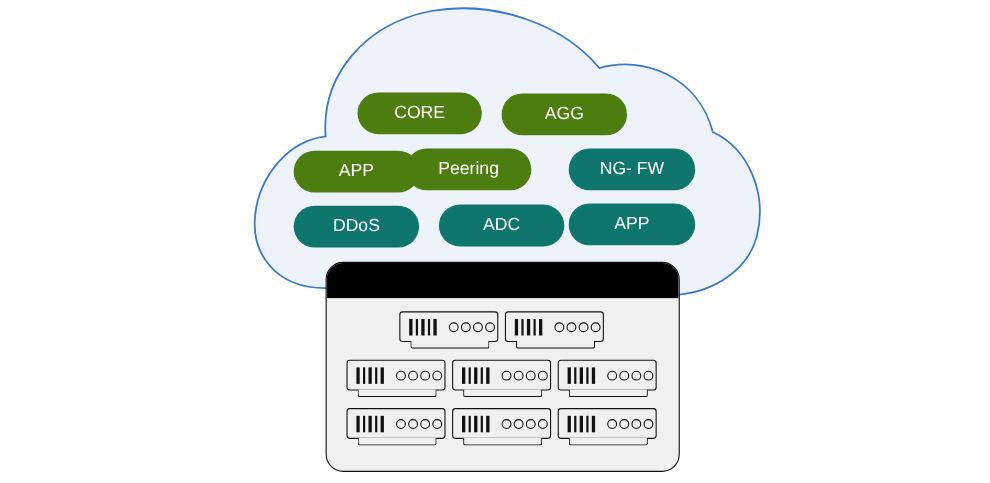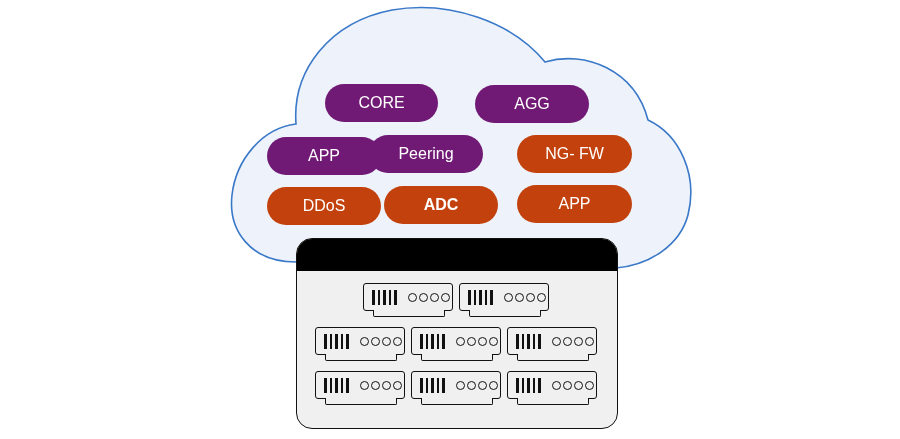--- a/index.html
+++ b/index.html
@@ -1,20 +1,20 @@
 <!DOCTYPE html>
 <html><head>
 <meta charset="utf-8">
 <style>
   html, body { margin:0; padding:0; background:#ffffff; }
   body { width:900px; height:439px; position:relative; overflow:hidden; font-family:"Liberation Sans", sans-serif; }
   #cloud-svg { position:absolute; left:0; top:0; width:900px; height:439px; }
   .pill { position:absolute; height:38px; border-radius:19px; color:#ffffff; font-size:16px; display:flex; align-items:center; justify-content:center; }
-  .pill.light { background:#701a75; }
-  .pill.dark { background:#c2410c; }
+  .pill.light { background:#4d7c0f; }
+  .pill.dark { background:#0f766e; }
   .rack { position:absolute; left:296px; top:238px; width:320px; height:189px; border:1.5px solid #111; border-radius:16px; background:#f0f0f0; overflow:hidden; }
   .rack-top { position:absolute; left:0; top:0; width:100%; height:32px; background:#000; }
   .server { position:absolute; width:90px; height:34px; }
   .server .body { position:absolute; left:0; top:0; width:88px; height:26px; border:1.6px solid #111; border-radius:3px; background:#f0f0f0; }
   .server .base { position:absolute; left:10px; top:27px; width:70px; height:6px; border:1.6px solid #111; border-top:none; border-radius:0 0 2px 2px; background:#f0f0f0; }
   .bars { position:absolute; left:8px; top:6px; display:flex; gap:3px; }
   .bars span { display:block; width:2.5px; height:15px; background:#111; }
   .dots { position:absolute; left:44px; top:9px; display:flex; gap:2px; }
   .dots span { display:block; width:7px; height:7px; border:1.6px solid #111; border-radius:50%; }
 </style>
@@ -27,26 +27,26 @@
            C 236 160, 262 128, 296 124
            C 292 70, 330 22, 392 10
            C 450 0, 512 22, 545 62
            C 585 50, 635 70, 648 120
            C 680 135, 698 175, 688 215
            C 680 245, 650 265, 616 268
            L 616 262 Z" fill="#eef3fb" stroke="#3a78c8" stroke-width="1.6"></path>
 </svg>
 
 <div class="pill light" style="left:325px;top:84px;width:113px;">CORE</div>
-<div class="pill light" style="left:475px;top:85px;width:114px;">AGG</div>
+<div class="pill light" style="left:456px;top:85px;width:114px;">AGG</div>
 <div class="pill light" style="left:267px;top:137px;width:114px;">APP</div>
 <div class="pill light" style="left:369px;top:135px;width:114px;">Peering</div>
 <div class="pill dark" style="left:517px;top:135px;width:115px;">NG- FW</div>
 <div class="pill dark" style="left:267px;top:187px;width:114px;">DDoS</div>
-<div class="pill dark" style="left:384px;top:186px;width:114px;font-weight:bold;">ADC</div>
+<div class="pill dark" style="left:399px;top:186px;width:114px;">ADC</div>
 <div class="pill dark" style="left:517px;top:185px;width:115px;">APP</div>
 
 <div class="rack">
   <div class="rack-top"></div>
   <div id="servers">
       <div class="server" style="left: 66px; top: 44px;">
         <div class="body">
           <div class="bars">
             <span></span>
             <span></span>

